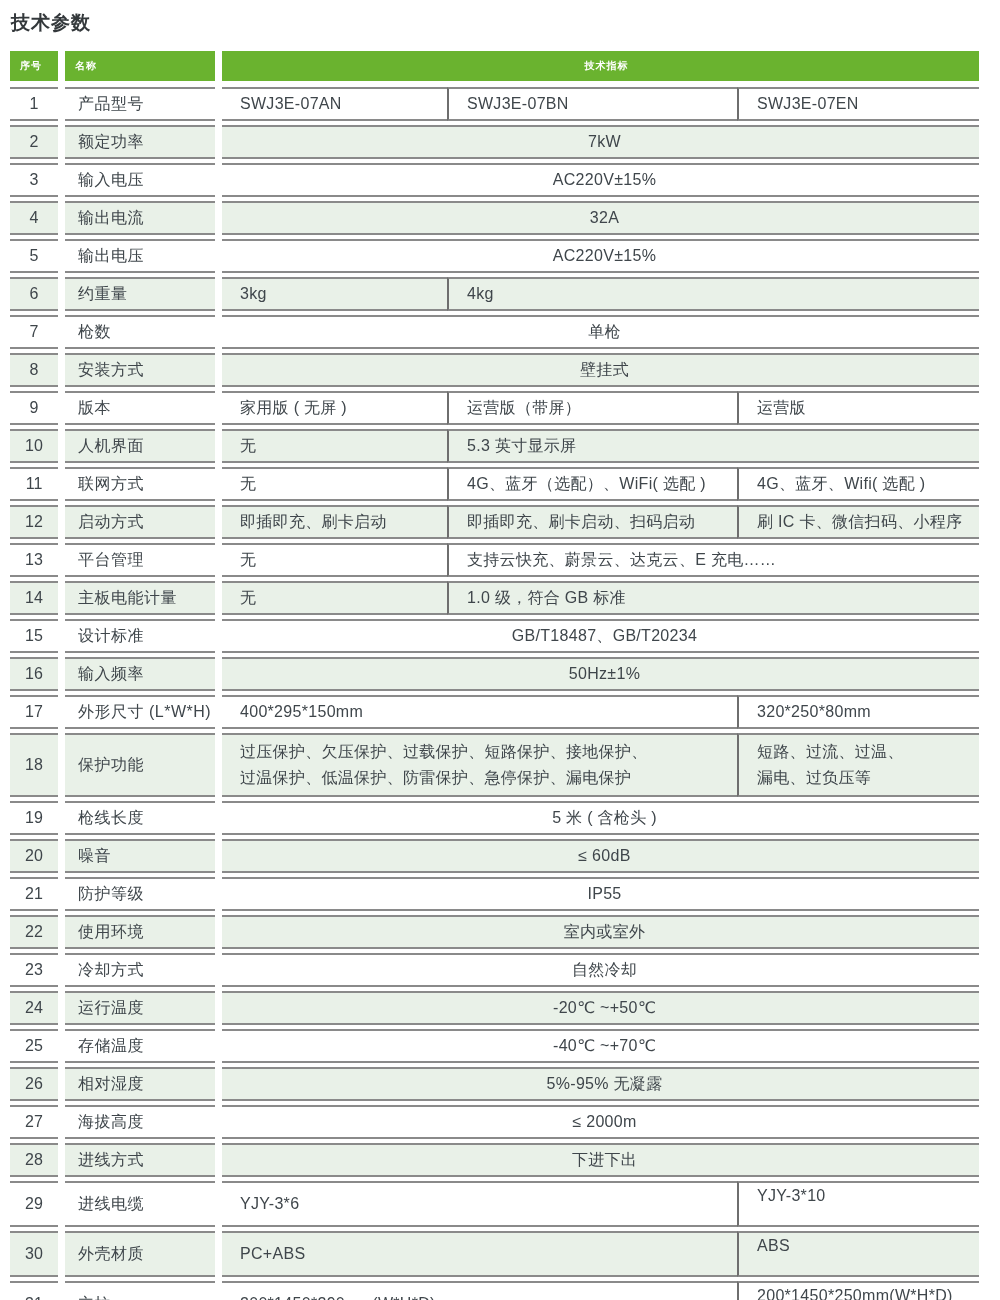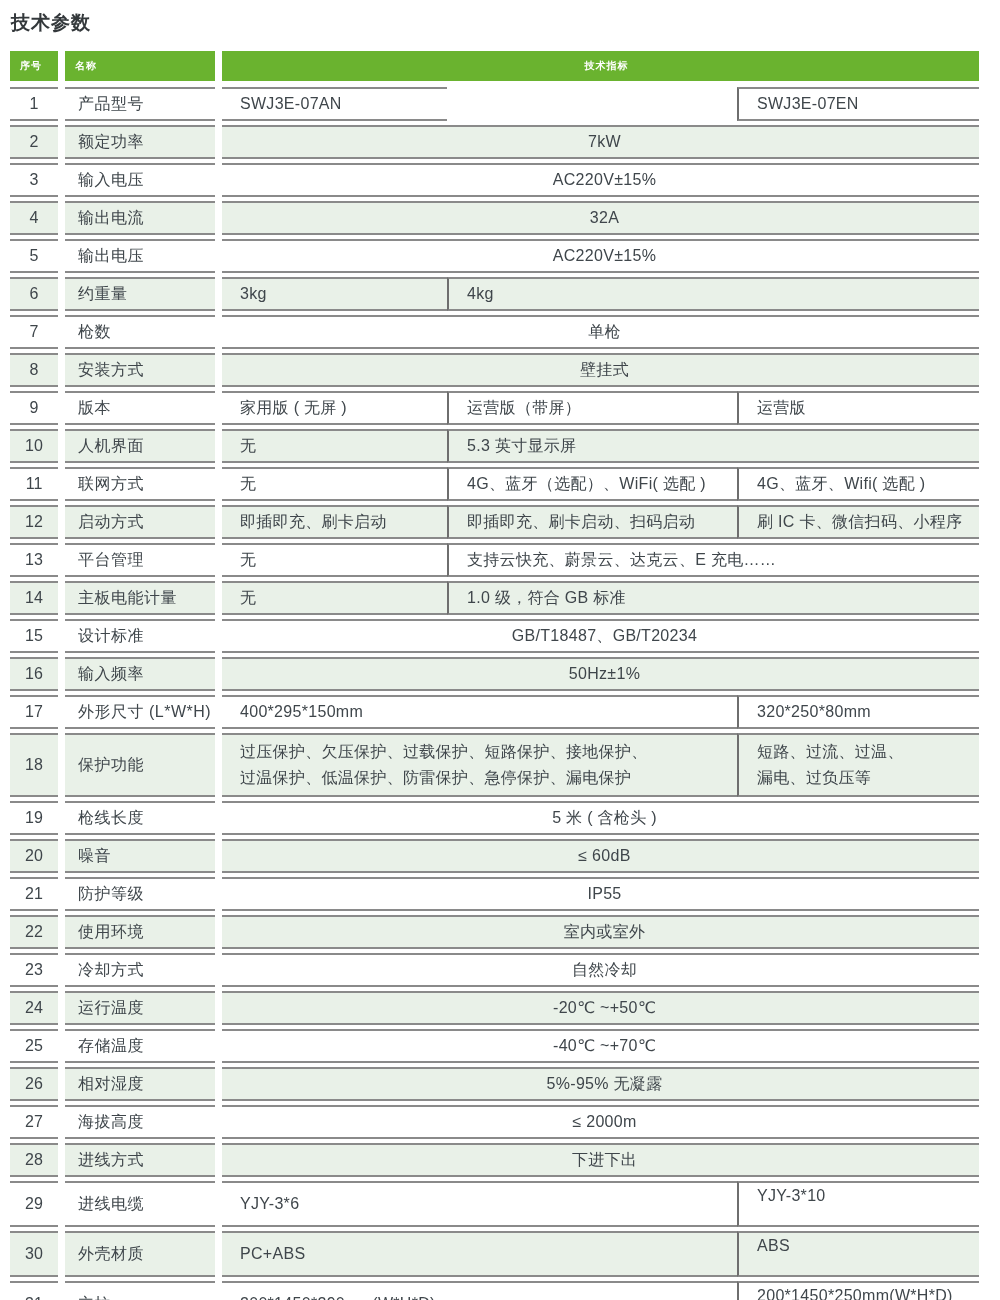--- a/index.html
+++ b/index.html
@@ -49,20 +49,21 @@
       <div class="hcell">序号</div>
       <div class="hcell">名称</div>
       <div class="hcell center">技术指标</div>
     </div>
     <div id="rows">
         <div class="row body-row">
           <div class="cell no-cell">1</div>
           <div class="cell name-cell">产品型号</div>
           <div class="values">
             <div class="vcell sA">SWJ3E-07AN</div>
+            <div class="vcell sB">SWJ3E-07BN</div>
             <div class="vcell sC">SWJ3E-07EN</div>
           </div>
         </div>
         <div class="row body-row shaded">
           <div class="cell no-cell">2</div>
           <div class="cell name-cell">额定功率</div>
           <div class="values">
             <div class="vcell sABC">7kW</div>
           </div>
         </div>

